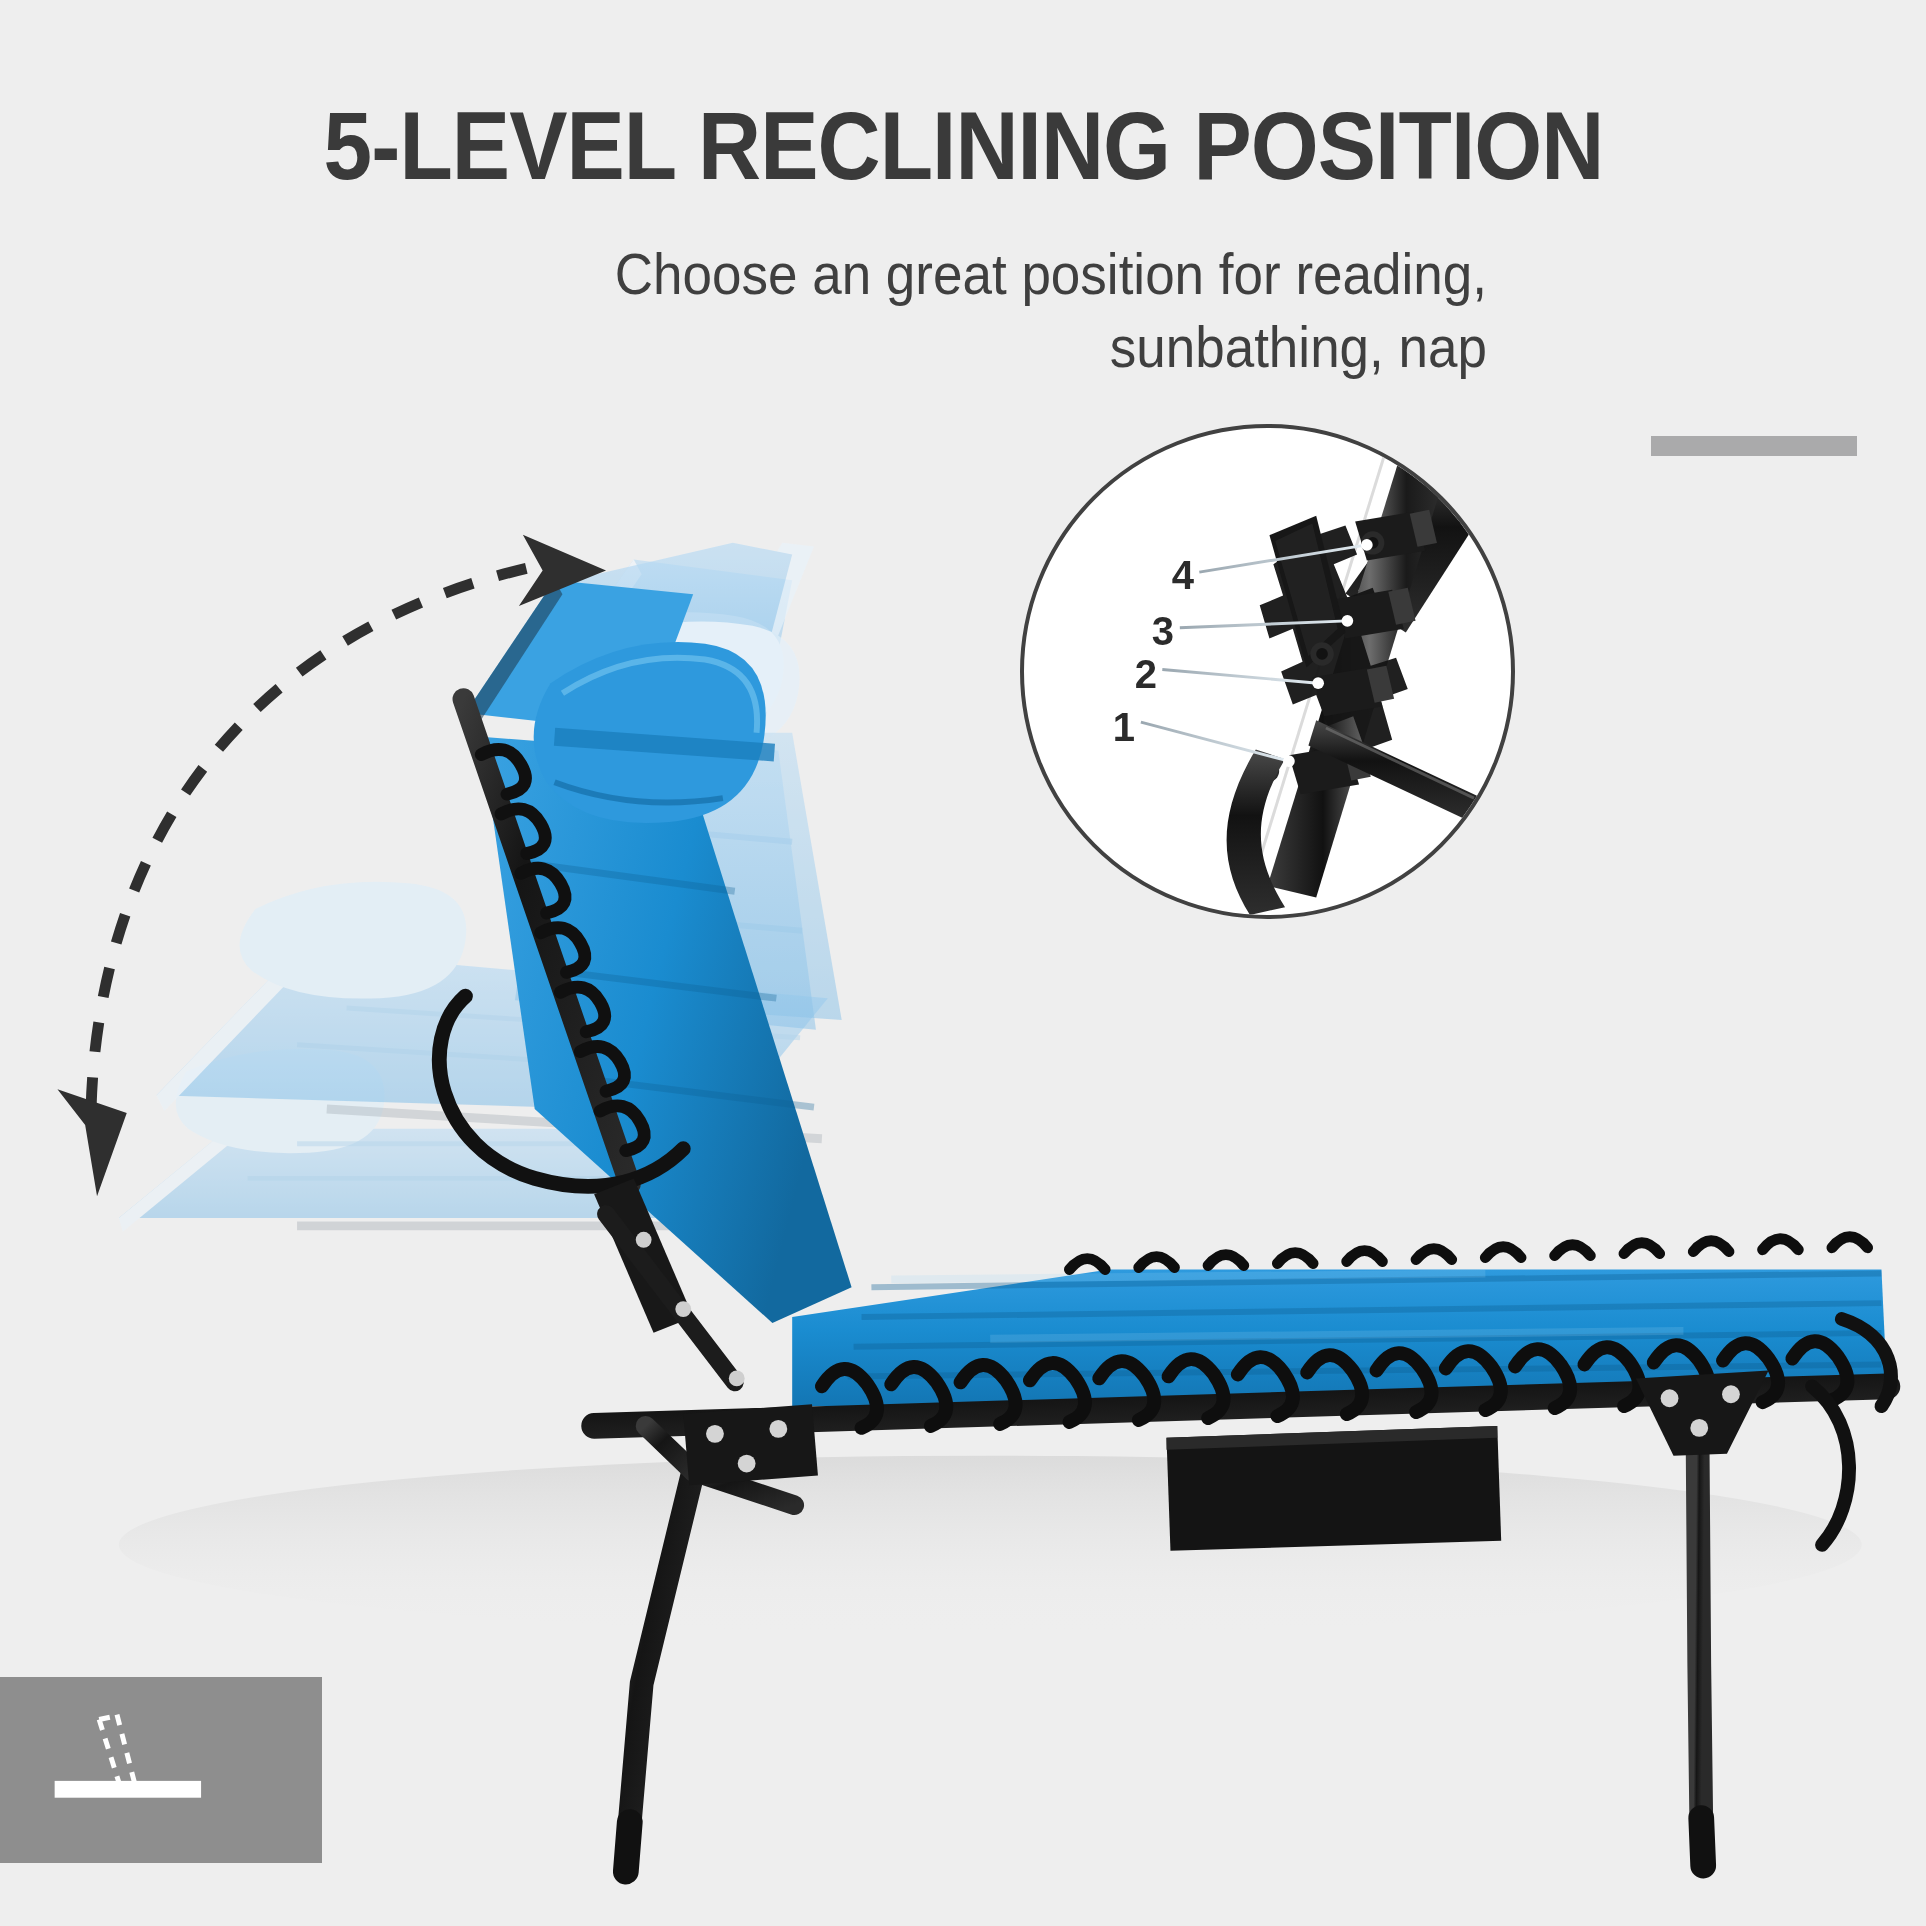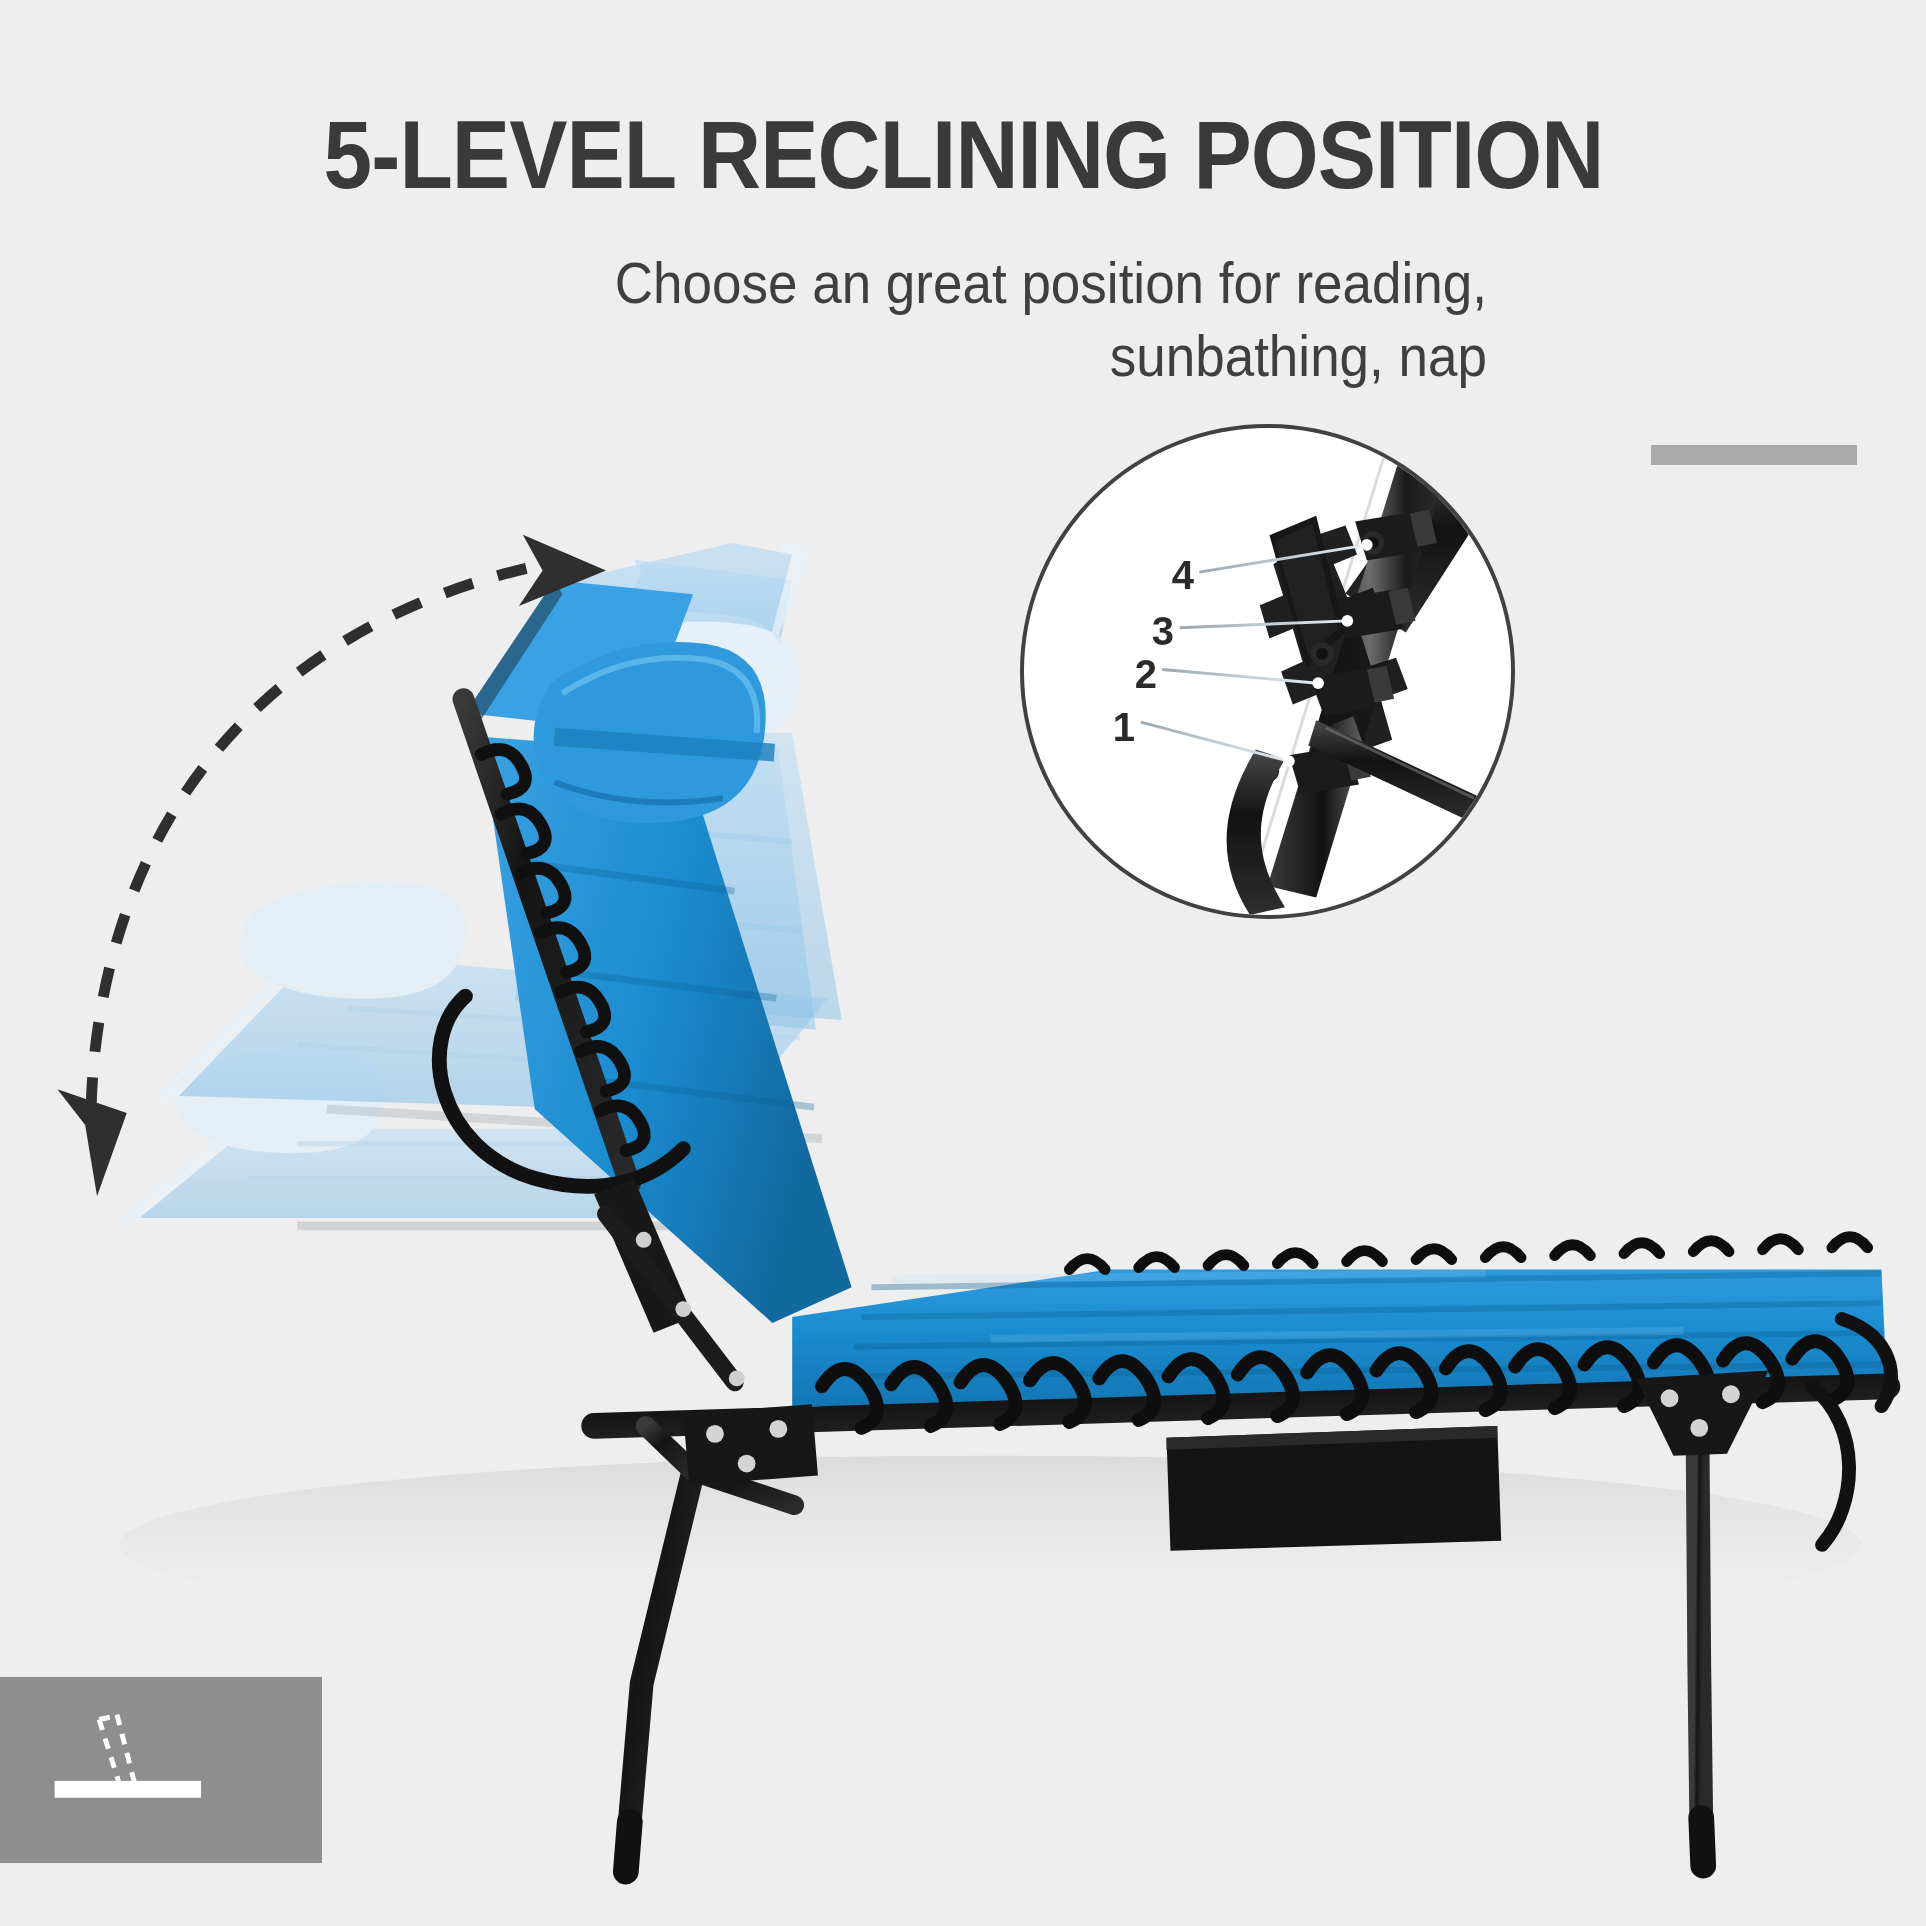--- a/index.html
+++ b/index.html
@@ -5,21 +5,21 @@
   * { margin:0; padding:0; box-sizing:border-box; }
   html,body { width:1927px; height:1927px; }
   body {
     background:#eeeeee;
     font-family:"Liberation Sans", sans-serif;
     position:relative;
     overflow:hidden;
   }
 
   
-  .header { position:absolute; top:9px; left:0; width:1556px; height:475px; }
+  .header { position:absolute; top:0; left:0; width:1556px; height:475px; }
 
   .title {
     position:absolute;
     top:95px; left:0; width:1927px;
     text-align:center;
     font-size:97px;
     font-weight:bold;
     letter-spacing:-1px;
     color:#3a3a3a;
     transform:scaleX(0.90);

